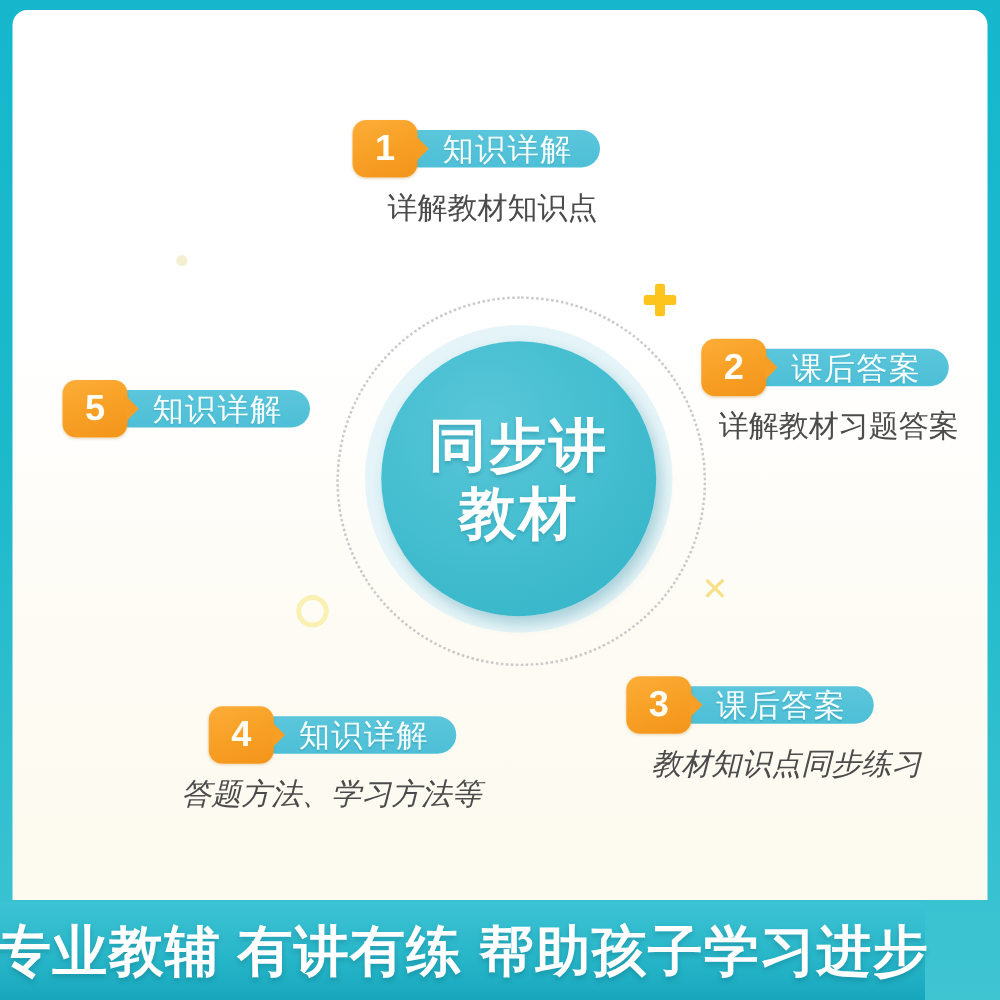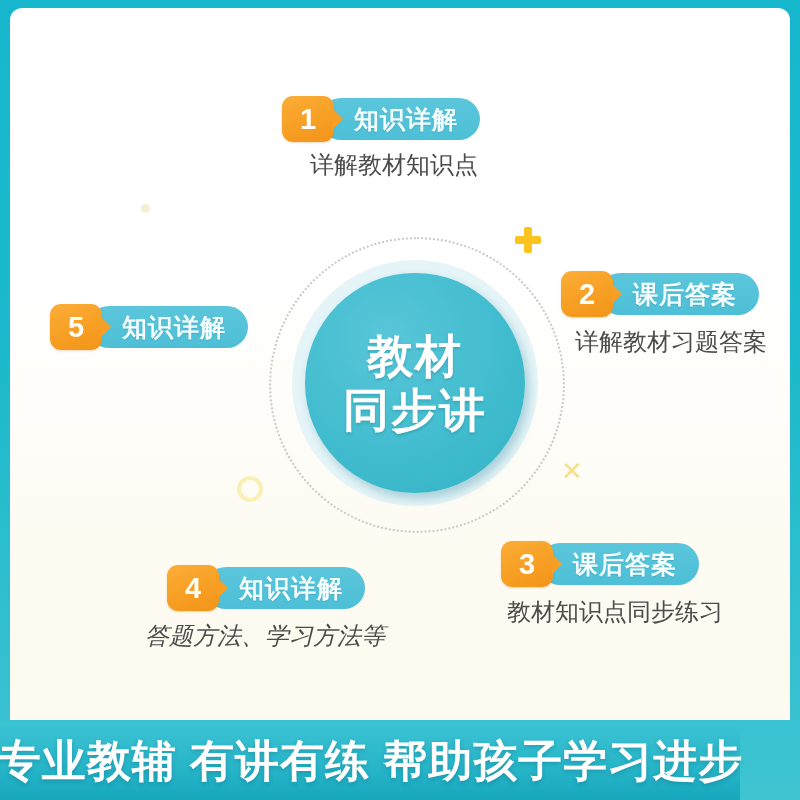--- a/index.html
+++ b/index.html
@@ -142,50 +142,50 @@
     width: 0; height: 0;
     border-top: 10px solid transparent;
     border-bottom: 10px solid transparent;
     border-left: 10px solid #f79f24;
   }
 
   .pill {
     position: relative;
     margin-left: -14px;
     z-index: 2;
-    height: 42px;
+    height: 30px;
     border-radius: 21px;
     background: linear-gradient(180deg, #5bc6dc 0%, #4dbfd6 100%);
     color: #f4feff;
     font-size: 25px;
-    font-weight: bold;
+    font-weight: normal;
     letter-spacing: 1px;
     display: flex;
     align-items: center;
     padding: 0 22px 0 34px;
     text-shadow: 0 1px 1px rgba(0,90,110,0.18);
   }
 
   .feature-sub {
     color: #4b4b4b;
     font-size: 24px;
     line-height: 1.25;
     margin-top: 10px;
     white-space: nowrap;
   }
 
   
   #feature-1 { left: 272px; top: 88px; }
-  #feature-1 .feature-sub { margin-left: 28px; font-family: Liberation Mono, monospace; }
+  #feature-1 .feature-sub { margin-left: 28px; }
 
   #feature-2 { left: 551px; top: 263px; }
   #feature-2 .feature-sub { margin-left: 14px; text-align: right; }
 
   #feature-3 { left: 491px; top: 533px; }
-  #feature-3 .feature-sub { margin-left: 6px; }
+  #feature-3 .feature-sub { margin-left: 20px; font-style: italic; }
 
   #feature-4 { left: 157px; top: 557px; }
   #feature-4 .feature-sub { margin-left: -22px; font-style: italic; }
 
   #feature-5 { left: 40px; top: 296px; }
   #feature-5 .feature-sub { margin-left: 6px; }
 
   
   .banner {
     position: absolute;
@@ -215,22 +215,22 @@
   <div class="canvas">
 
     <div class="deco plus-mark" style="left:505px; top:219px;"></div>
     <div class="deco x-mark" style="left:551px; top:452px;">✕</div>
     <div class="deco ring-mark" style="left:227px; top:468px;"></div>
     <div class="deco dot-mark" style="left:131px; top:196px;"></div>
 
     <div class="hub-dotted"></div>
     <div class="hub-halo"></div>
     <div class="hub-circle">
+      <div class="hub-line">同步讲</div>
       <div class="hub-line">教材</div>
-      <div class="hub-line">同步讲</div>
     </div>
 
     <div class="feature" id="feature-1">
       <div class="feature-head">
         <div class="badge">1</div>
         <div class="pill">知识详解</div>
       </div>
       <div class="feature-sub">详解教材知识点</div>
     </div>
 

